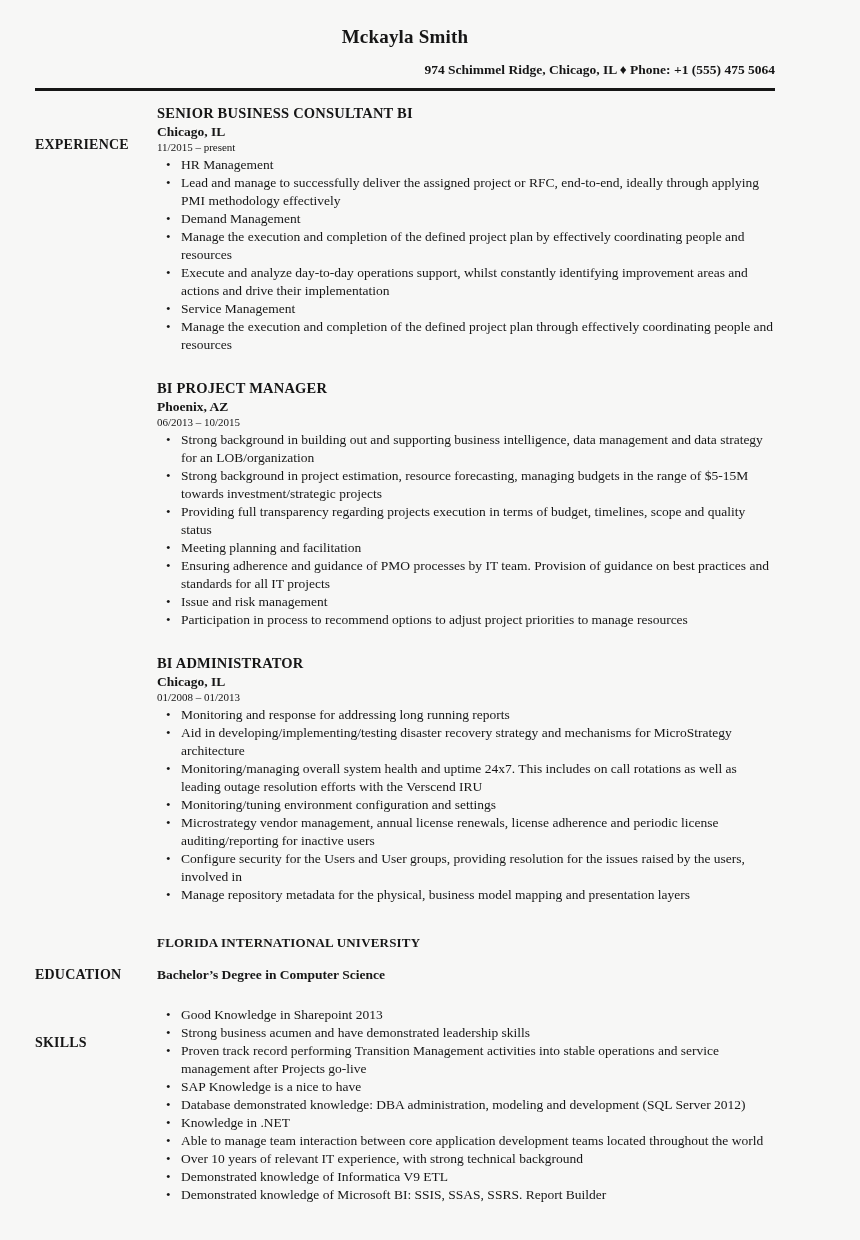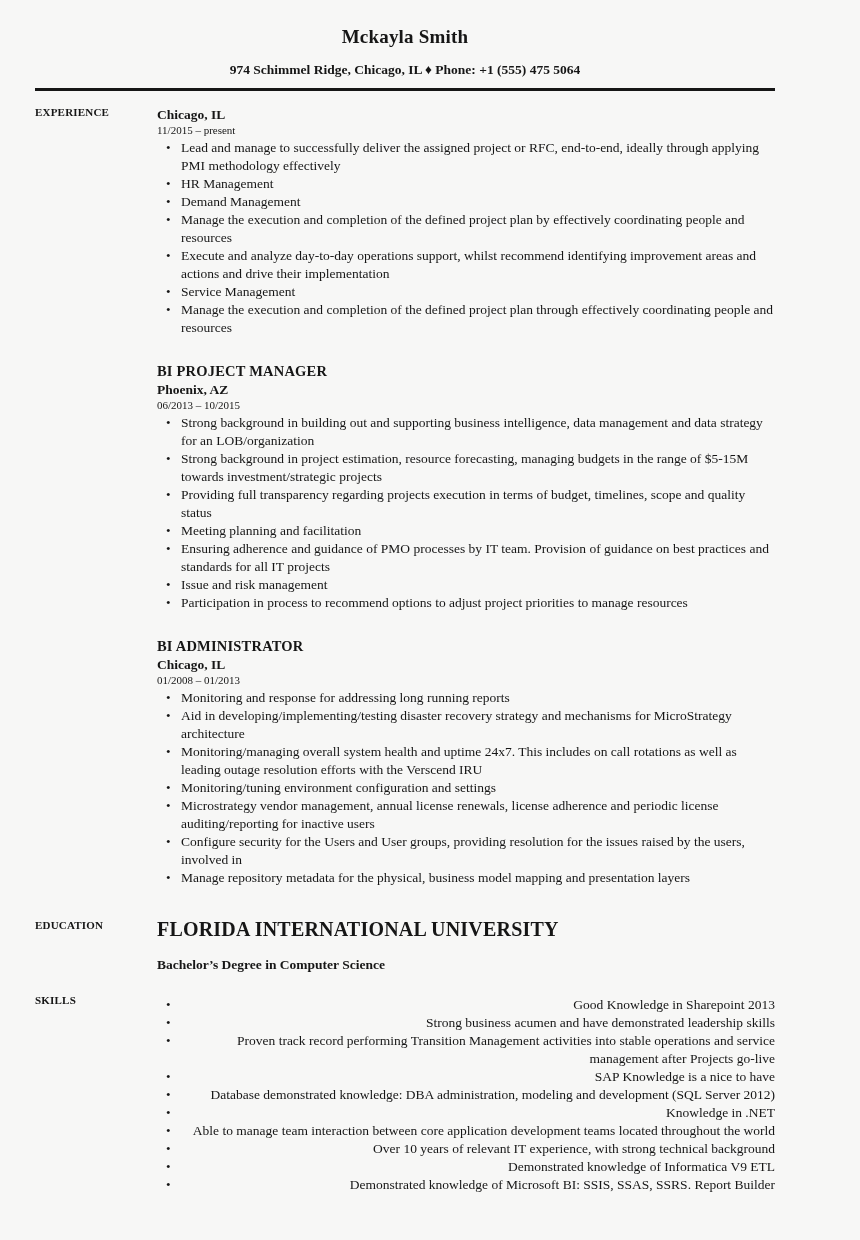--- a/index.html
+++ b/index.html
@@ -20,41 +20,43 @@
   .candidate-name {
     font-size: 19px;
     font-weight: bold;
     margin-top: 8px;
     letter-spacing: 0.2px;
   }
   .contact-line {
     font-size: 13.5px;
     font-weight: bold;
     margin-top: 14px;
+    text-align: right;
   }
   .header-divider {
     border: none;
     border-top: 3px solid #161616;
     margin-top: 10px;
   }
   
   .section {
     display: flex;
     align-items: flex-start;
   }
   .section-experience { margin-top: 14px; }
   .section-education  { margin-top: 31px; }
   .section-skills     { margin-top: 20px; }
   .section-label {
     width: 122px;
     flex-shrink: 0;
-    font-size: 11px;
+    font-size: 14px;
     font-weight: bold;
     padding-top: 1px;
     letter-spacing: 0.2px;
+    margin-top: 31px;
   }
   .section-content { flex: 1; }
   
   .job + .job { margin-top: 26px; }
   .job-title {
     font-size: 14.5px;
     font-weight: bold;
     letter-spacing: 0.2px;
   }
   .job-location {
@@ -78,55 +80,56 @@
     padding-left: 24px;
   }
   ul.bullets li::before {
     content: "\2022";
     position: absolute;
     left: 9px;
     font-size: 13px;
   }
   
   .school-name {
-    font-size: 20px;
+    font-size: 13px;
     font-weight: bold;
     letter-spacing: 0.2px;
   }
   .degree-name {
     font-size: 13.5px;
     font-weight: bold;
     margin-top: 16px;
   }
-  .skills-list { margin-top: 0; text-align: right; }
+  .skills-list { margin-top: 0; }
 </style>
 </head>
 <body>
 
 <div class="page">
 
   <div class="header">
     <div class="candidate-name">Mckayla Smith</div>
     <div class="contact-line">974 Schimmel Ridge, Chicago, IL ♦ Phone: +1 (555) 475 5064</div>
     <hr class="header-divider">
   </div>
 
   <div class="section section-experience">
     <div class="section-label">EXPERIENCE</div>
     <div class="section-content">
 
       <div class="job">
+        <div class="job-title">SENIOR BUSINESS CONSULTANT BI</div>
         <div class="job-location">Chicago, IL</div>
         <div class="job-dates">11/2015 – present</div>
         <ul class="bullets">
+            <li>HR Management</li>
             <li>Lead and manage to successfully deliver the assigned project or RFC, end-to-end, ideally through applying PMI methodology effectively</li>
-            <li>HR Management</li>
             <li>Demand Management</li>
             <li>Manage the execution and completion of the defined project plan by effectively coordinating people and resources</li>
-            <li>Execute and analyze day-to-day operations support, whilst recommend identifying improvement areas and actions and drive their implementation</li>
+            <li>Execute and analyze day-to-day operations support, whilst constantly identifying improvement areas and actions and drive their implementation</li>
             <li>Service Management</li>
             <li>Manage the execution and completion of the defined project plan through effectively coordinating people and resources</li>
           </ul>
       </div>
 
       <div class="job">
         <div class="job-title">BI PROJECT MANAGER</div>
         <div class="job-location">Phoenix, AZ</div>
         <div class="job-dates">06/2013 – 10/2015</div>
         <ul class="bullets">

